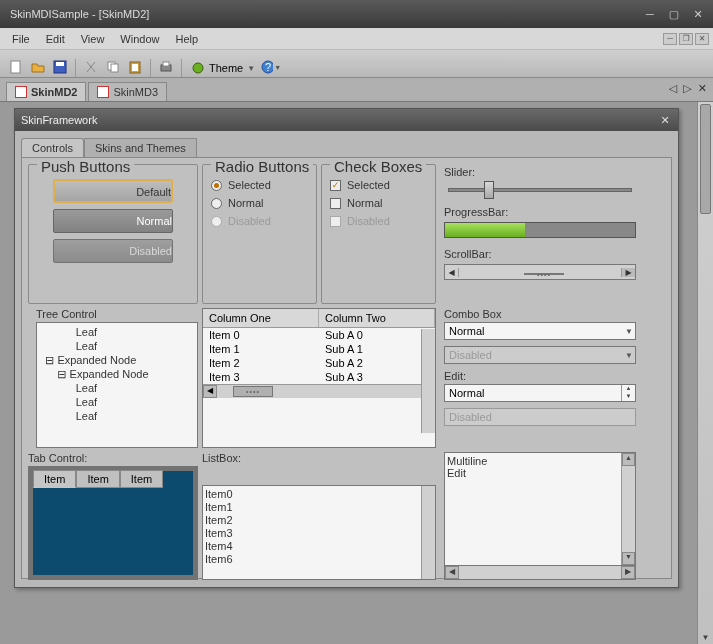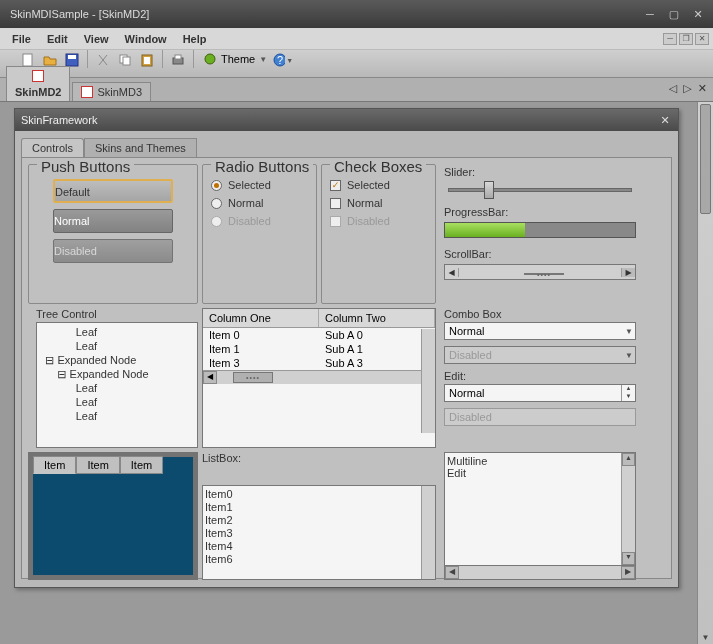--- a/index.html
+++ b/index.html
@@ -6,35 +6,35 @@
 body { background: #aaa; width: 713px; height: 644px; overflow: hidden; }
 
 
 .titlebar { height: 28px; background: linear-gradient(#5a5a5a,#3a3a3a); display: flex; align-items: center; padding: 0 6px 0 10px; color: #ddd; }
 .titlebar .title { flex: 1; font-size: 11px; }
 .titlebar .winbtns { display: flex; gap: 6px; }
 .titlebar .winbtn { width: 18px; height: 14px; display: flex; align-items: center; justify-content: center; color: #ccc; cursor: default; }
 
 
 .menubar { height: 22px; background: #d8d8d8; display: flex; align-items: center; padding: 0 4px; border-bottom: 1px solid #bbb; position: relative; }
-.menubar .menuitem { padding: 2px 8px; color: #333; font-weight: bold; }
+.menubar .menuitem { padding: 2px 8px; color: #333; }
 .mdi-btns { position: absolute; right: 4px; display: flex; gap: 2px; }
 .mdi-btn { width: 14px; height: 12px; border: 1px solid #999; background: #ccc; display: flex; align-items: center; justify-content: center; font-size: 8px; color: #555; }
 
 
-.toolbar { height: 28px; background: linear-gradient(#cfcfcf,#b8b8b8); border-bottom: 1px solid #888; display: flex; align-items: flex-start; padding: 0 18px; gap: 2px; }
+.toolbar { height: 28px; background: linear-gradient(#cfcfcf,#b8b8b8); border-bottom: 1px solid #888; display: flex; align-items: flex-end; padding: 0 6px; gap: 2px; }
 .tool-ico { width: 20px; height: 20px; display: flex; align-items: center; justify-content: center; }
 .tool-sep { width: 1px; height: 18px; background: #999; margin: 0 3px; }
 .theme-combo { display: flex; align-items: center; gap: 4px; padding: 2px 4px; }
 .theme-combo .arrow { font-size: 8px; color: #555; }
 
 
 .doctabs { height: 24px; background: #b0b0b0; display: flex; align-items: flex-end; padding: 0 6px; gap: 2px; border-bottom: 1px solid #777; position: relative; }
 .doctab { display: flex; align-items: center; gap: 4px; padding: 3px 8px; background: #b8b8b8; border: 1px solid #888; border-bottom: none; font-size: 11px; color: #333; }
-.doctab.active { background: #cacaca; font-weight: bold; flex-direction: column; }
+.doctab.active { background: #cacaca; font-weight: bold; }
 .doctab .ico { width: 12px; height: 12px; background: #fff; border: 1px solid #c33; }
 .doctab-nav { position: absolute; right: 6px; top: 4px; display: flex; gap: 6px; color: #333; font-size: 10px; }
 
 
 .mdi-area { position: relative; background: #9a9a9a; height: 542px; }
 .scroll-right { position: absolute; right: 0; top: 0; bottom: 0; width: 16px; background: linear-gradient(#d0d0d0,#c0c0c0); border-left: 1px solid #888; }
 .scroll-right .thumb { position: absolute; left: 2px; right: 2px; top: 2px; height: 110px; background: #a8a8a8; border: 1px solid #777; border-radius: 2px; }
 .scroll-right .arrow { position: absolute; left: 0; right: 0; height: 14px; display: flex; align-items: center; justify-content: center; font-size: 8px; color: #444; }
 .scroll-right .arrow.bot { bottom: 0; }
 
@@ -45,21 +45,21 @@
 
 .inner-tabs { height: 22px; display: flex; align-items: flex-end; padding: 0 6px; margin-top: 4px; }
 .itab { padding: 3px 10px; background: #b0b0b0; border: 1px solid #888; border-bottom: none; color: #333; }
 .itab.active { background: #c5c5c5; border-top-left-radius: 3px; border-top-right-radius: 3px; }
 
 .panel-body { border: 1px solid #888; margin: 0 6px 6px; height: 422px; background: #c0c0c0; padding: 6px; display: grid; grid-template-columns: 170px 115px 115px 200px; grid-template-rows: 140px 140px 128px; gap: 4px; }
 
 .group { border: 1px solid #8a8a8a; border-radius: 2px; position: relative; padding: 8px 6px 4px; }
 .group > .legend { position: absolute; top: -7px; left: 8px; background: #c0c0c0; padding: 0 4px; font-size: 15px; color: #333; }
 
-.btn { display: block; width: 120px; height: 24px; margin: 6px auto; background: linear-gradient(#9a9a9a,#828282); border: 1px solid #666; color: #fff; text-align: left; line-height: 22px; border-radius: 2px; }
+.btn { display: block; width: 120px; height: 24px; margin: 6px auto; background: linear-gradient(#9a9a9a,#828282); border: 1px solid #666; color: #fff; text-align: right; line-height: 22px; border-radius: 2px; }
 .btn.default { border: 2px solid #e0b050; background: linear-gradient(#bdbdbd,#a5a5a5); color: #333; }
 .btn.disabled { color: #ddd; opacity: 0.85; }
 
 .radio, .check { display: flex; align-items: center; gap: 6px; margin: 6px 2px; color: #333; }
 .radio.disabled, .check.disabled { color: #999; }
 .radio .dot { width: 11px; height: 11px; border: 1px solid #666; border-radius: 50%; background: #eee; display: flex; align-items: center; justify-content: center; }
 .radio.selected .dot::after { content: ""; width: 5px; height: 5px; background: #c07000; border-radius: 50%; }
 .check .box { width: 11px; height: 11px; border: 1px solid #666; background: #eee; display: flex; align-items: center; justify-content: center; font-size: 9px; color: #c07000; }
 
 .slider-col { grid-column: 4; grid-row: 1; border: none; padding: 0 4px; }
@@ -322,20 +322,24 @@
           <div class="rows">
             <div class="row">
                 <div>Item 0</div>
                 <div>Sub A 0</div>
               </div>
             <div class="row">
                 <div>Item 1</div>
                 <div>Sub A 1</div>
               </div>
             <div class="row">
+                <div>Item 2</div>
+                <div>Sub A 2</div>
+              </div>
+            <div class="row">
                 <div>Item 3</div>
                 <div>Sub A 3</div>
               </div>
           </div>
           <div class="vsb"></div>
           <div class="hsb">
             <div class="ar">◀</div>
             <div class="tr">
                 <div class="th">••••</div>
               </div>
@@ -359,20 +363,21 @@
             <span>Normal</span>
             <div class="sp">
               <div>▲</div>
               <div>▼</div>
             </div>
           </div>
         <div class="edit-dis">Disabled</div>
       </div>
 
       <div class="section tabctl">
+        <div class="section-lbl">Tab Control:</div>
         <div class="tabctl-box">
           <div class="tabctl-tabs">
             <div class="tt active">Item</div>
             <div class="tt">Item</div>
             <div class="tt">Item</div>
           </div>
         </div>
       </div>
 
       <div class="section listbox-sec">

